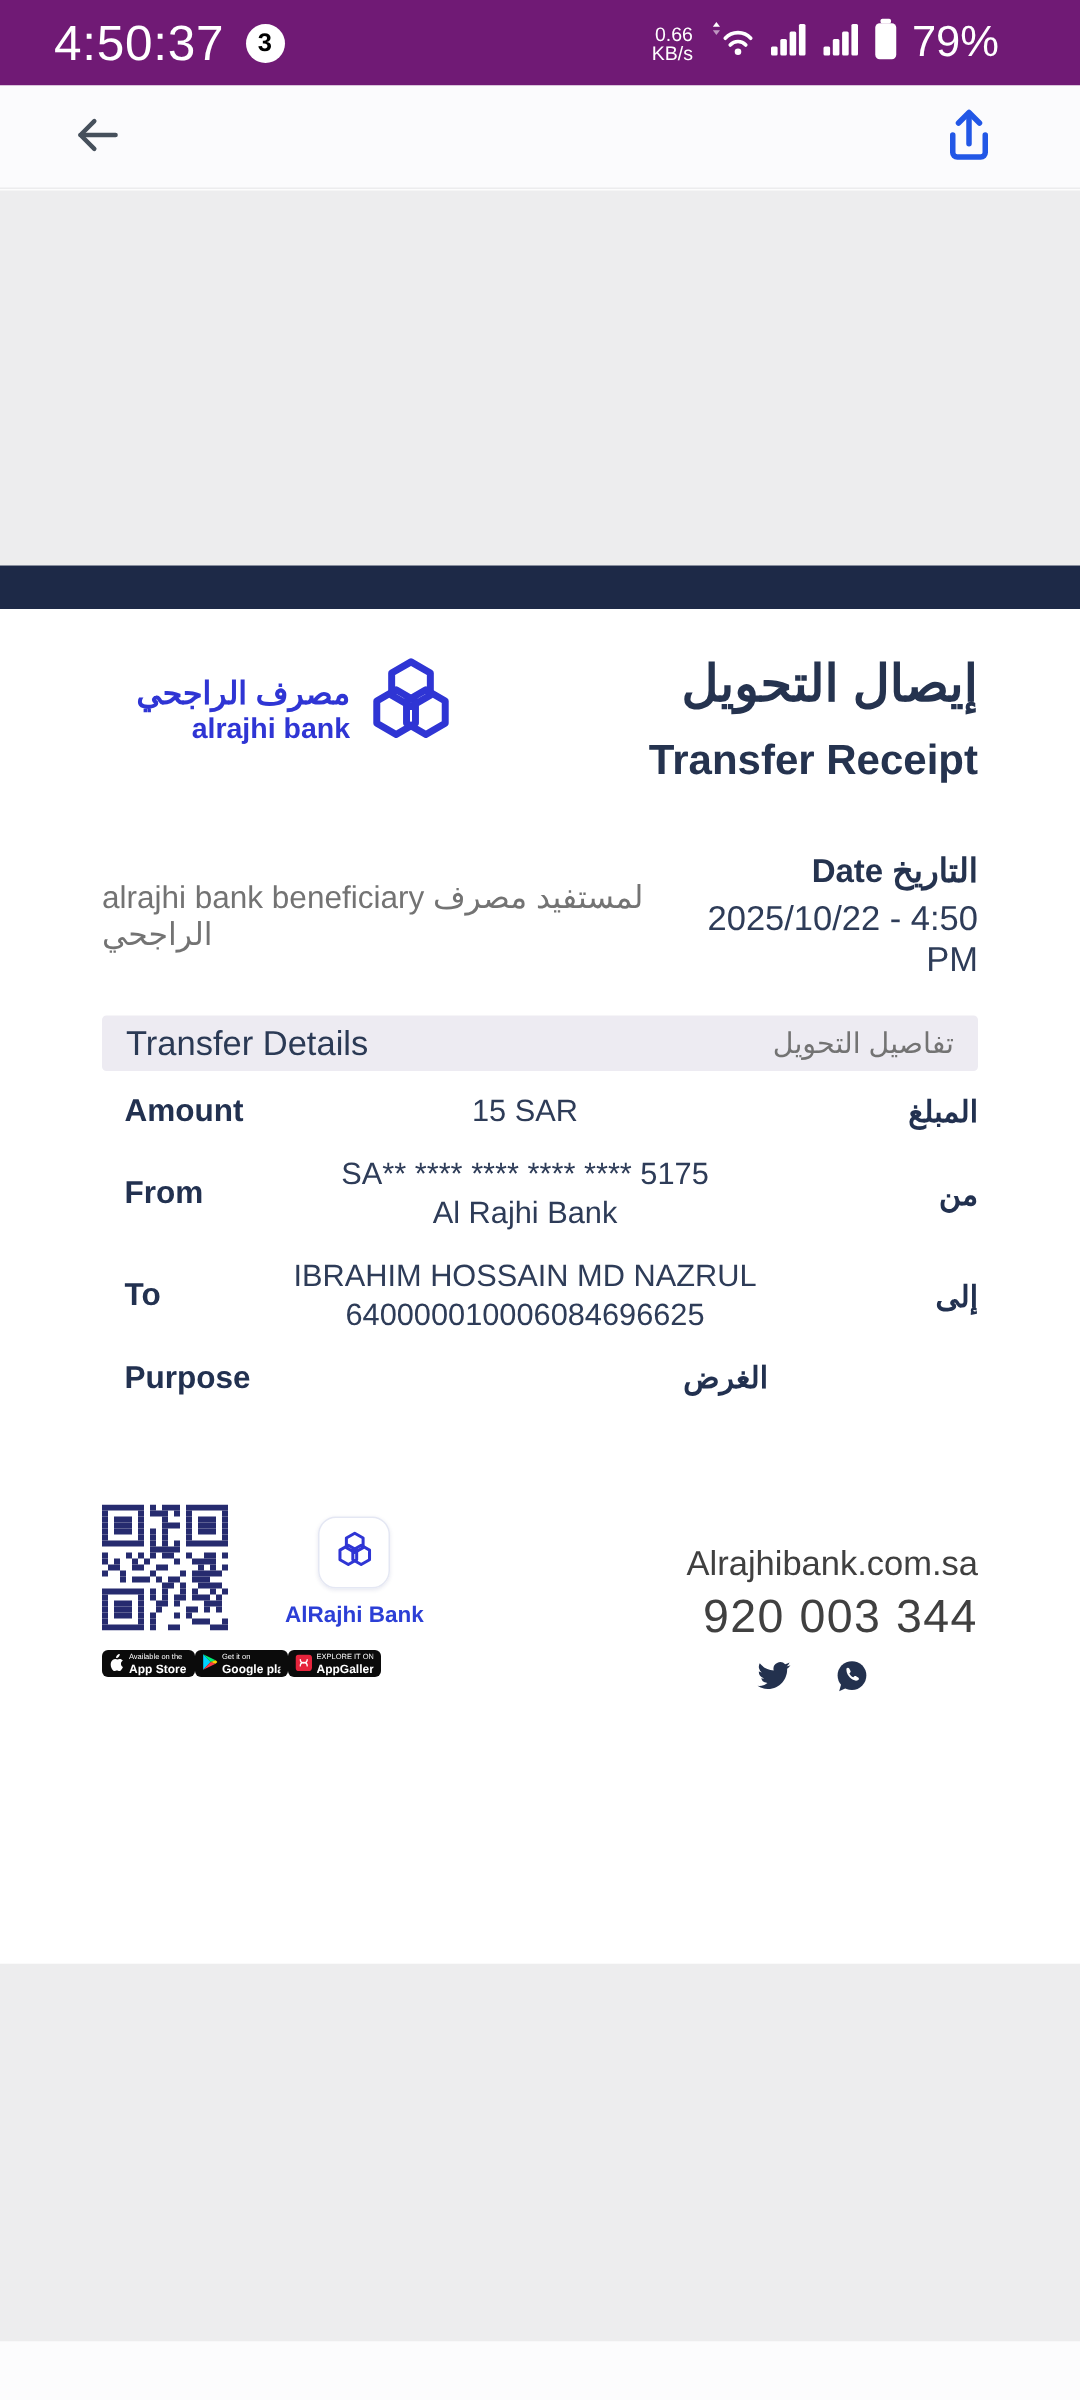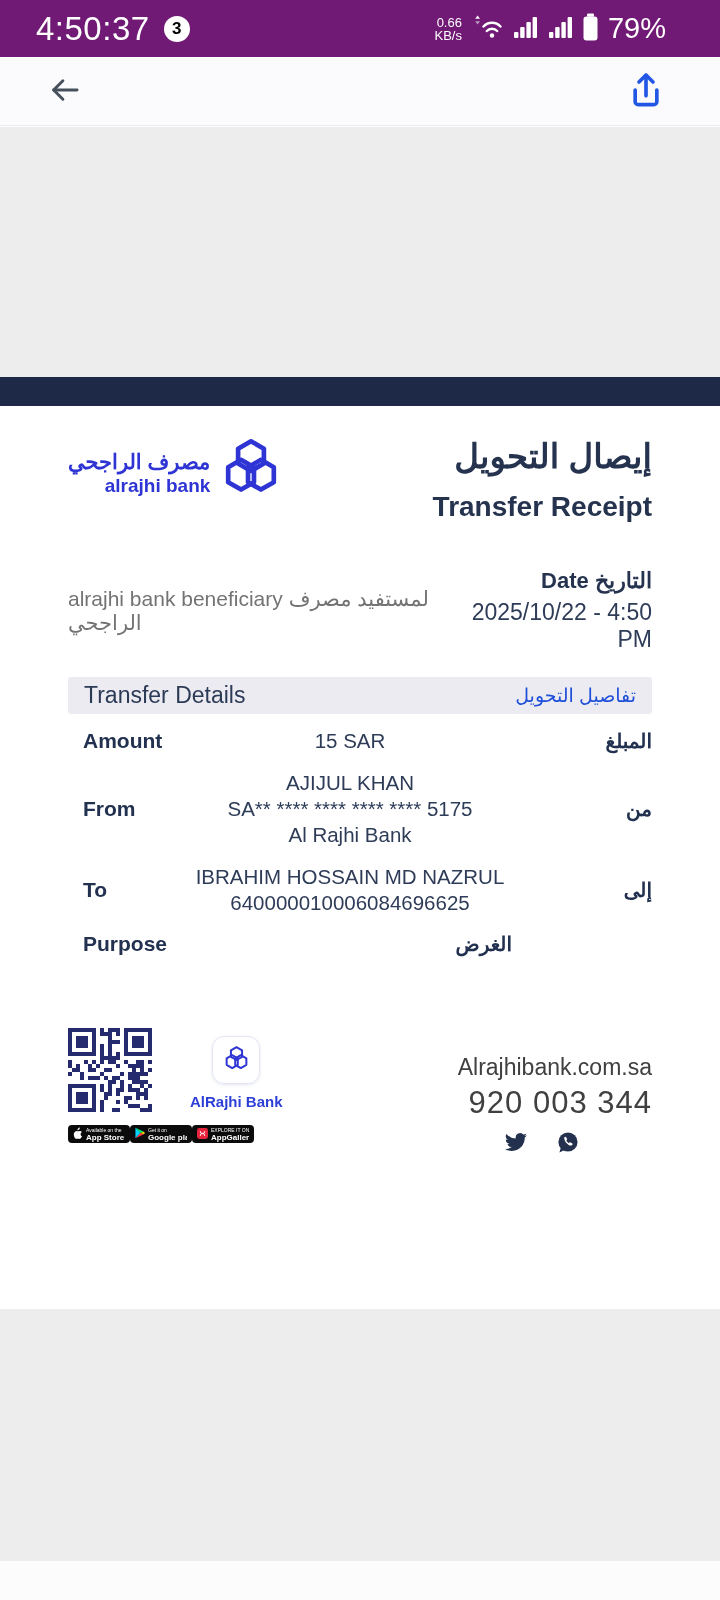--- a/index.html
+++ b/index.html
@@ -26,37 +26,37 @@
   
   .band-gray-top{top:127px;height:250px;background:#ededee;}
   .band-navy{top:377px;height:29px;background:#1d2947;}
   .band-gray-bottom{top:1309px;height:252px;background:#ededee;}
   .band-bottom-white{top:1561px;height:39px;background:#fcfcfd;}
 
   
   .card{top:406px;height:903px;background:#fff;box-sizing:border-box;padding:0 68px;color:#25334f;}
   .brand-row{display:flex;justify-content:space-between;align-items:flex-start;margin-top:30px;}
   .logo{display:flex;align-items:center;gap:10px;color:#2f35d4;}
-  .logo-text{text-align:right;font-weight:bold;}
+  .logo-text{text-align:right;font-weight:bold;margin-left:23px;}
   .logo-ar{font-size:21px;line-height:26px;}
   .logo-en{font-size:19px;line-height:22px;}
   .titles{text-align:right;}
   .title-ar{font-size:34px;font-weight:bold;line-height:40px;}
   .title-en{font-size:28px;font-weight:bold;margin-top:14px;line-height:34px;}
 
   .date-row{display:flex;justify-content:space-between;align-items:center;margin-top:44px;}
   .bene-note{font-size:21px;color:#737373;}
   .date-block{text-align:right;}
   .date-label{font-size:22px;font-weight:bold;}
   .date-value{font-size:23px;margin-top:5px;color:#2e3c58;}
 
   .details-header{margin-top:24px;height:37px;background:#edebf2;border-radius:3px;
     display:flex;align-items:center;justify-content:space-between;padding:0 16px;}
   .dh-en{font-size:23px;color:#2b3a55;}
-  .dh-ar{font-size:19px;color:#1d4ed8;}
+  .dh-ar{font-size:19px;color:#737373;}
 
   .rows{margin-top:14px;display:flex;flex-direction:column;gap:16px;}
   .drow{display:grid;grid-template-columns:120px 1fr 140px;align-items:center;}
   .dlabel{font-size:21px;font-weight:bold;color:#223150;padding-left:15px;}
   .dvalue{text-align:center;font-size:20.5px;color:#2e3c58;line-height:26px;}
   .dar{text-align:right;font-size:20px;font-weight:bold;color:#223150;}
 
   .footer{display:flex;justify-content:space-between;margin-top:72px;}
   .qr-row{display:flex;align-items:flex-start;}
   .app-icon-block{margin-left:38px;margin-top:8px;text-align:center;}
@@ -204,21 +204,20 @@
       <div class="drow">
         <div class="dlabel">Amount</div>
         <div class="dvalue">
             <div>15 SAR</div>
           </div>
         <div class="dar" dir="rtl">المبلغ</div>
       </div>
       <div class="drow">
         <div class="dlabel">From</div>
         <div class="dvalue">
-          <div>AJIJUL KHAN</div>
           <div>SA** **** **** **** **** 5175</div>
           <div>Al Rajhi Bank</div>
         </div>
         <div class="dar" dir="rtl">من</div>
       </div>
       <div class="drow">
         <div class="dlabel">To</div>
         <div class="dvalue">
           <div>IBRAHIM HOSSAIN MD NAZRUL</div>
           <div>640000010006084696625</div>

